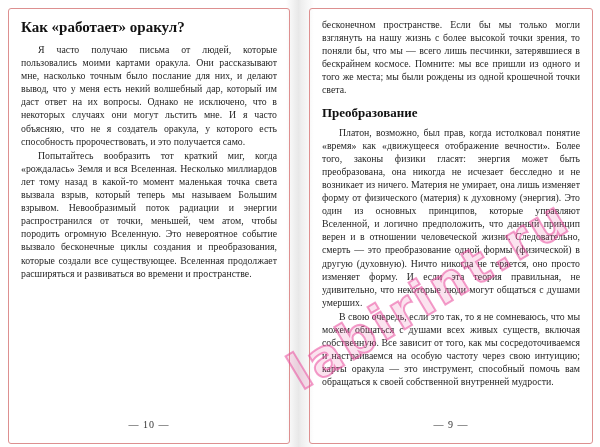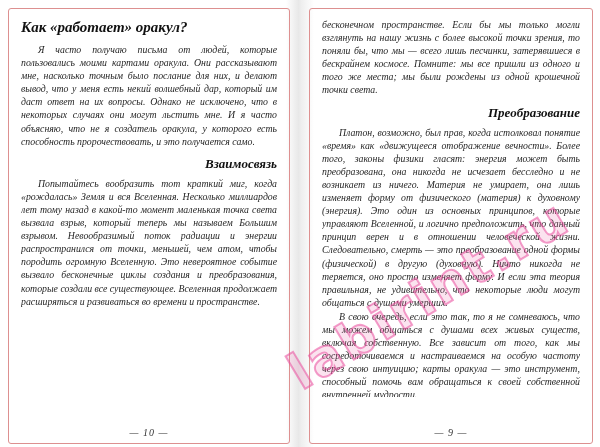--- a/index.html
+++ b/index.html
@@ -26,25 +26,24 @@
     background: linear-gradient(to right, rgba(0,0,0,0) 0%, rgba(90,90,90,0.14) 45%, rgba(90,90,90,0.10) 55%, rgba(0,0,0,0) 100%);
     pointer-events: none;
   }
   .page {
     position: absolute;
     top: 8px;
     bottom: 3px;
     border: 1px solid #dd9090;
     border-radius: 3px;
     box-sizing: border-box;
-    padding: 9px 12px 5px 12px;
+    padding: 9px 12px 13px 12px;
     display: flex;
     flex-direction: column;
     background: transparent;
-    font-style: italic;
   }
   .page.left  { left: 8px;   width: 282px; }
   .page.right { left: 309px; width: 284px; gap: 28px; }
   .content {
     flex: 1 1 auto;
     overflow: hidden;
     color: #262626;
     font-size: 9.8px;
     line-height: 13.1px;
     text-align: justify;
@@ -58,21 +57,21 @@
     margin: 0 0 7px 0;
     color: #111;
     text-align: left;
   }
   h2.section-heading {
     font-size: 13px;
     line-height: 16px;
     font-weight: bold;
     margin: 8px 0 5px 0;
     color: #111;
-    text-align: right;
+    text-align: left;
   }
   p {
     margin: 0 0 1px 0;
   }
   p.indent { text-indent: 17px; }
   p.cont-break { text-align-last: justify; }
   .page-num {
     flex: 0 0 auto;
     text-align: center;
     font-size: 10px;
@@ -103,21 +102,20 @@
 <body>
 
 <div class="spread">
 
   <div class="gutter"></div>
 
   <div class="page left">
     <div class="content">
       <h1 class="chapter-title">Как «работает» оракул?</h1>
       <p class="indent">Я часто получаю письма от людей, которые пользовались моими картами оракула. Они рассказывают мне, насколько точным было послание для них, и делают вывод, что у меня есть некий волшебный дар, который им даст ответ на их вопросы. Однако не исключено, что в некоторых случаях они могут льстить мне. И я часто объясняю, что не я создатель оракула, у которого есть способность пророчествовать, и это получается само.</p>
-      <h2 class="section-heading">Взаимосвязь</h2>
       <p class="indent">Попытайтесь вообразить тот краткий миг, когда «рождалась» Земля и вся Вселенная. Несколько миллиардов лет тому назад в какой-то момент маленькая точка света вызвала взрыв, который теперь мы называем Большим взрывом. Невообразимый поток радиации и энергии распространился от точки, меньшей, чем атом, чтобы породить огромную Вселенную. Это невероятное событие вызвало бесконечные циклы создания и преобразования, которые создали все существующее. Вселенная продолжает расширяться и развиваться во времени и пространстве.</p>
     </div>
     <div class="page-num">— 10 —</div>
   </div>
 
   <div class="page right">
     <div class="content">
       <p>бесконечном пространстве. Если бы мы только могли взглянуть на нашу жизнь с более высокой точки зрения, то поняли бы, что мы — всего лишь песчинки, затерявшиеся в бескрайнем космосе. Помните: мы все пришли из одного и того же места; мы были рождены из одной крошечной точки света.</p>
       <h2 class="section-heading">Преобразование</h2>
       <p class="indent">Платон, возможно, был прав, когда истолковал понятие «время» как «движущееся отображение вечности». Более того, законы физики гласят: энергия может быть преобразована, она никогда не исчезает бесследно и не возникает из ничего. Материя не умирает, она лишь изменяет форму от физического (материя) к духовному (энергия). Это один из основных принципов, которые управляют Вселенной, и логично предположить, что данный принцип верен и в отношении человеческой жизни. Следовательно, смерть — это преобразование одной формы (физической) в другую (духовную). Ничто никогда не теряется, оно просто изменяет форму. И если эта теория правильная, не удивительно, что некоторые люди могут общаться с душами умерших.</p>

